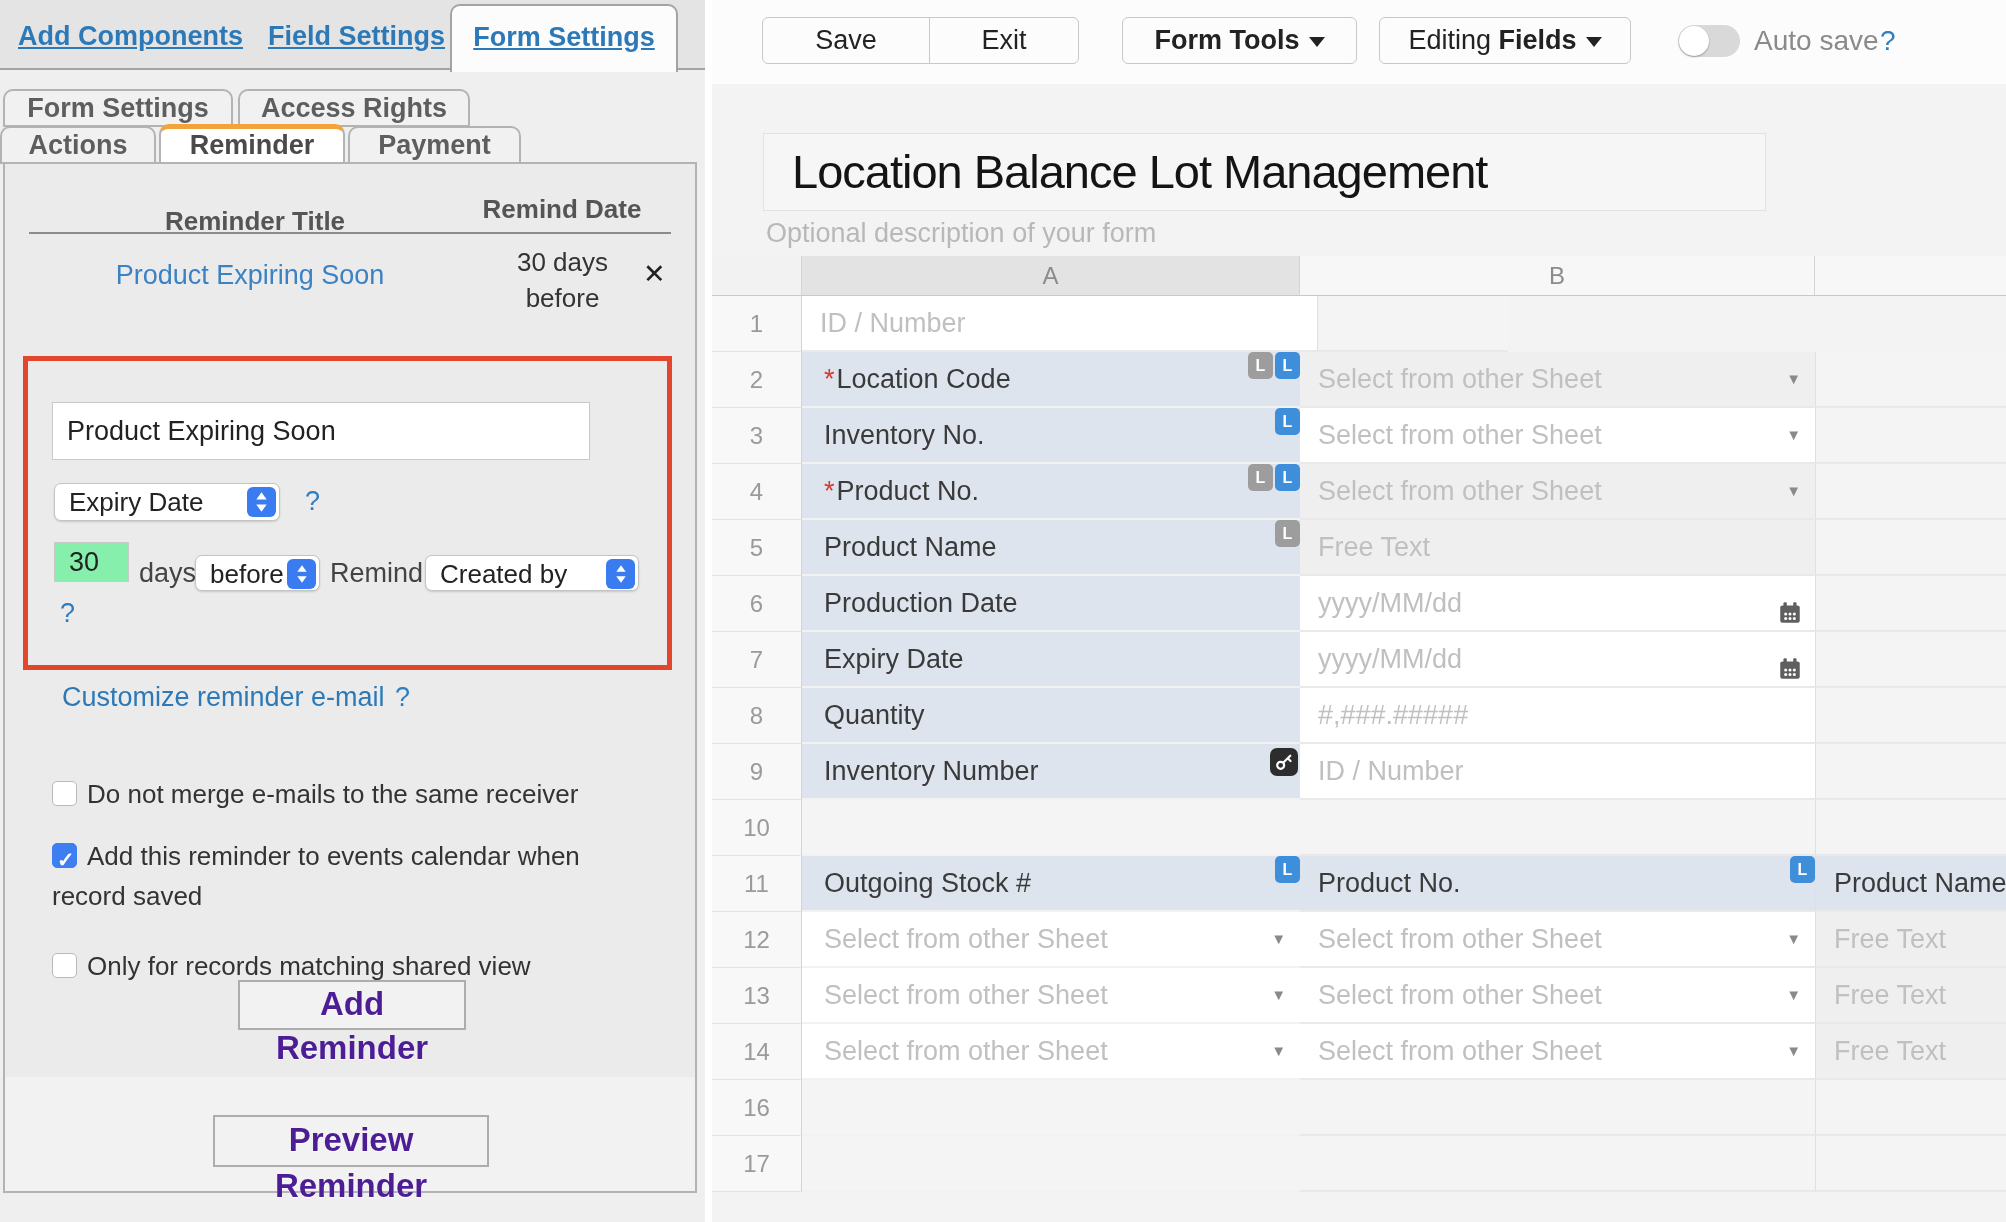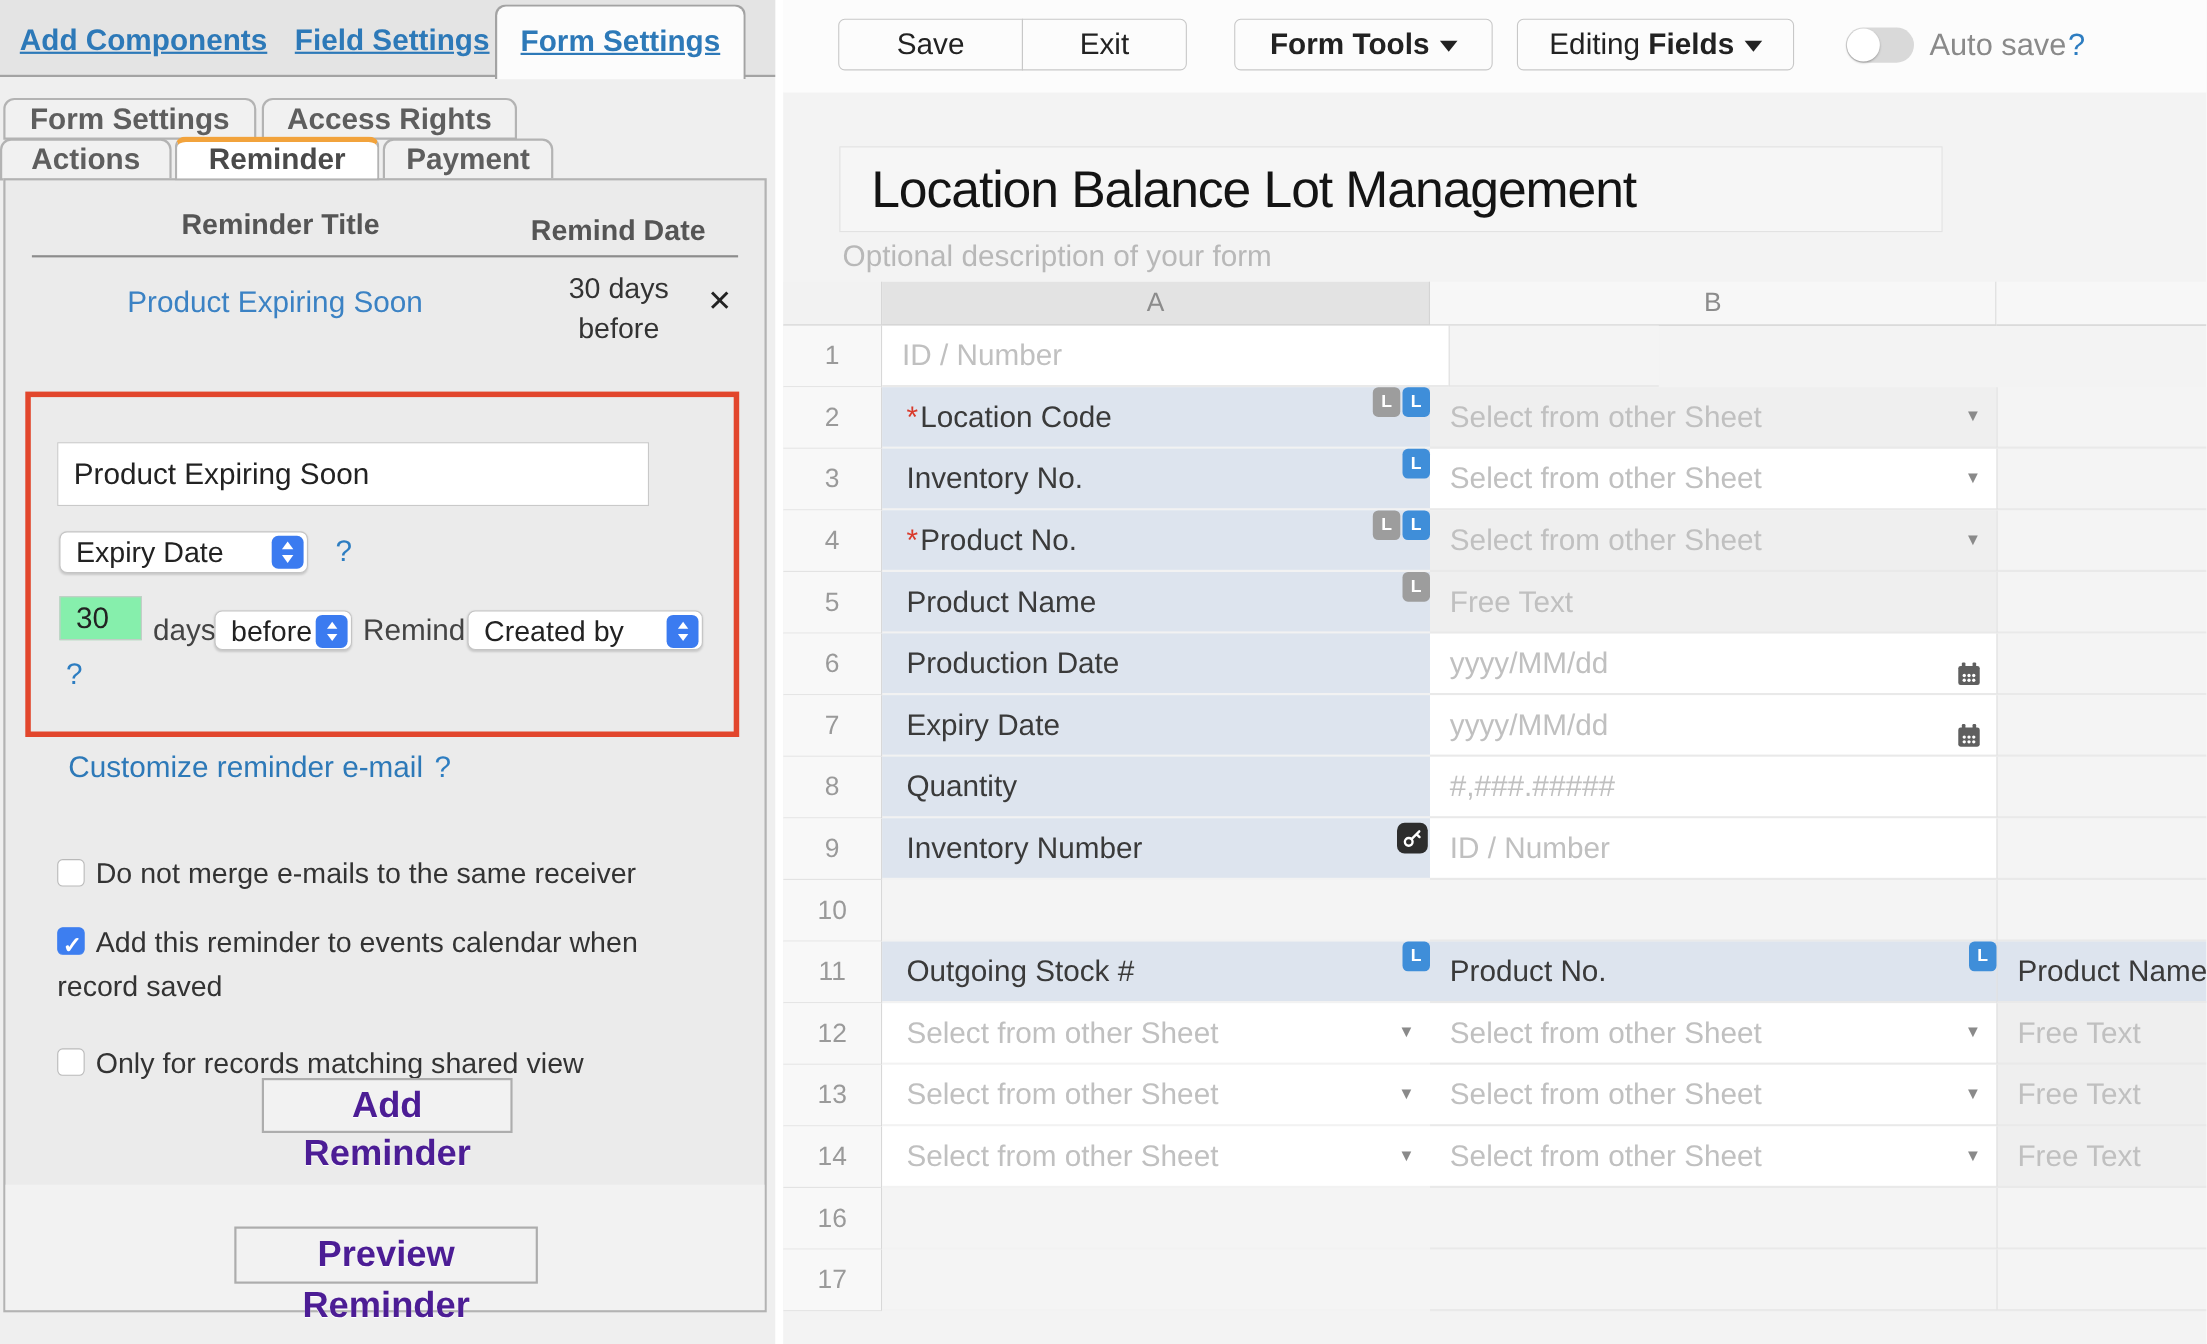--- a/index.html
+++ b/index.html
@@ -20,28 +20,28 @@
     text-align:center; line-height:62px; font-size:27px; font-weight:bold; }
   #tab-form-settings-main span { color:#2d79b8; text-decoration:underline; }
 
   .subtab { position:absolute; background:#f1f1f1; border:2px solid #b3b3b3; border-radius:10px 10px 0 0;
     text-align:center; font-size:27px; font-weight:bold; color:#5e5e5e; z-index:1; }
   #subtab-formsettings { left:3px;   top:89px;  width:230px; height:38px; line-height:34px; }
   #subtab-accessrights { left:238px; top:89px;  width:232px; height:38px; line-height:34px; }
   #subtab-actions      { left:0px;   top:126px; width:156px; height:38px; line-height:34px; }
   #subtab-reminder     { left:159px; top:124px; width:186px; height:40px; line-height:32px;
     background:#ffffff; border-top:5px solid #f2a33c; color:#4a4a4a; z-index:4; }
-  #subtab-payment      { left:348px; top:126px; width:155px; height:38px; line-height:34px; }
+  #subtab-payment      { left:348px; top:126px; width:173px; height:38px; line-height:34px; }
 
   #panel-box { left:3px; top:162px; width:694px; height:1031px; background:#ebebeb;
     border:2px solid #b3b3b3; z-index:2; }
   #panel-lower { position:absolute; left:0; bottom:0; width:100%; height:114px; background:#f2f2f2; }
 
   .list-col-header { position:absolute; font-size:26px; font-weight:bold; color:#555; text-align:center; }
-  #col-reminder-title { left:110px; top:25px; width:280px;text-align:center; }
+  #col-reminder-title { left:110px; top:42px; width:280px;text-align:center; }
   #col-remind-date    { left:467px; top:30px; width:180px; }
   #list-divider { position:absolute; left:24px; top:68px; width:642px; border-top:2px solid #8c8c8c; }
   #item-title { position:absolute; left:95px; top:96px; width:300px; text-align:center;
     color:#3b82c4; font-size:27px; cursor:pointer; }
   #item-date { position:absolute; left:495px; top:80px; width:125px; text-align:center;
     color:#333; font-size:26px; line-height:36px; }
   #item-close { position:absolute; left:638px; top:94px; font-size:27px; color:#222; cursor:pointer; }
 
   #red-box { position:absolute; left:18px; top:192px; width:649px; height:314px; border:5px solid #e2462c; }
   #rb-title-input { position:absolute; left:24px; top:41px; width:538px; height:58px; background:#fff;

